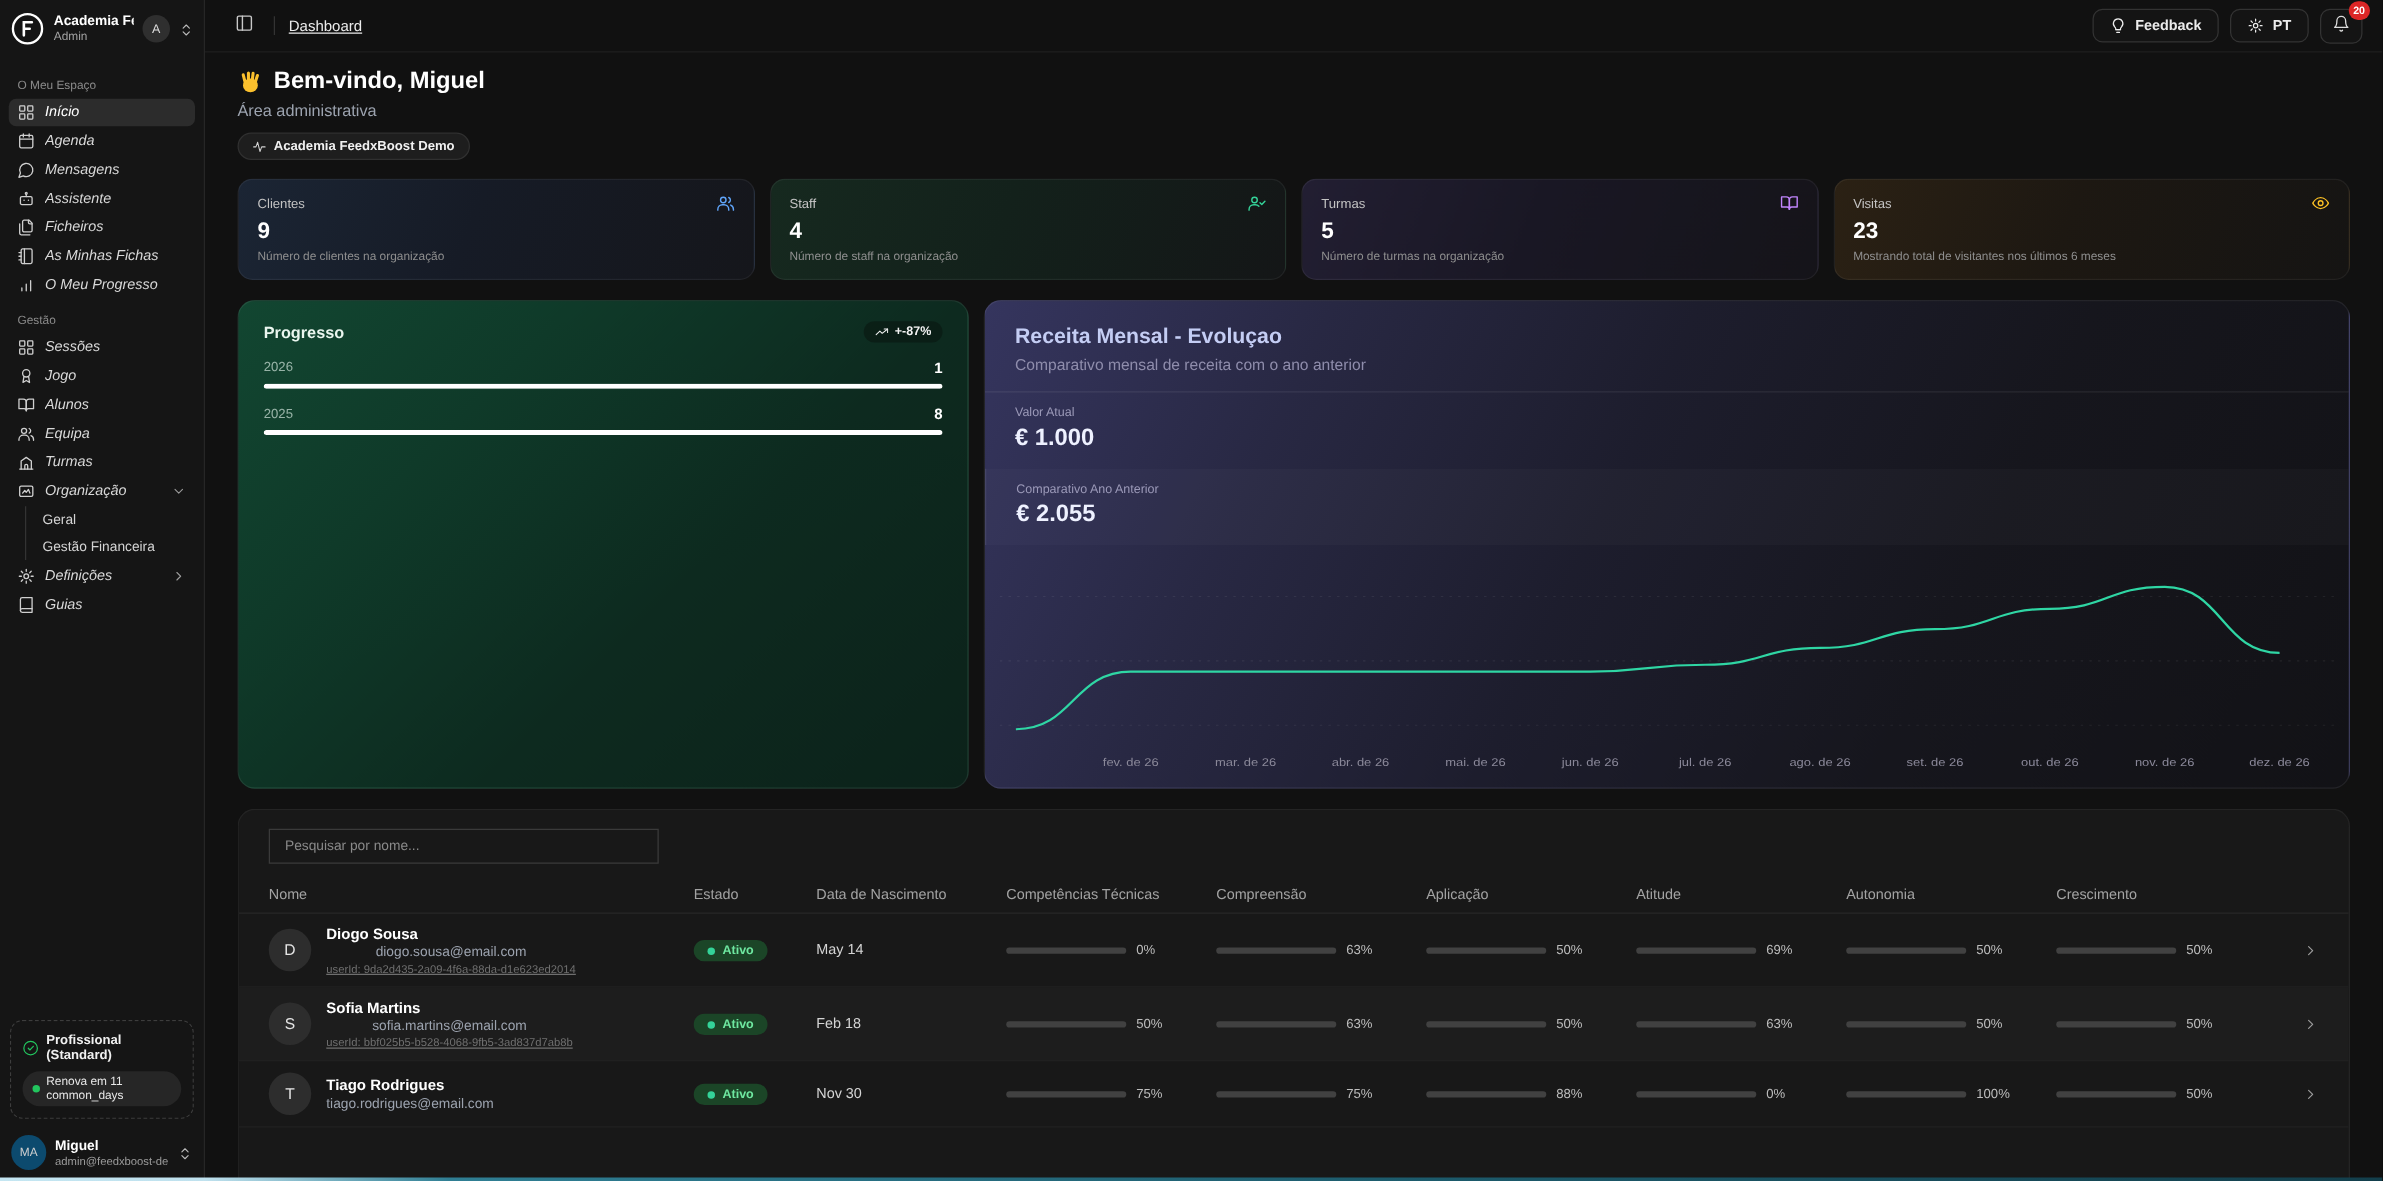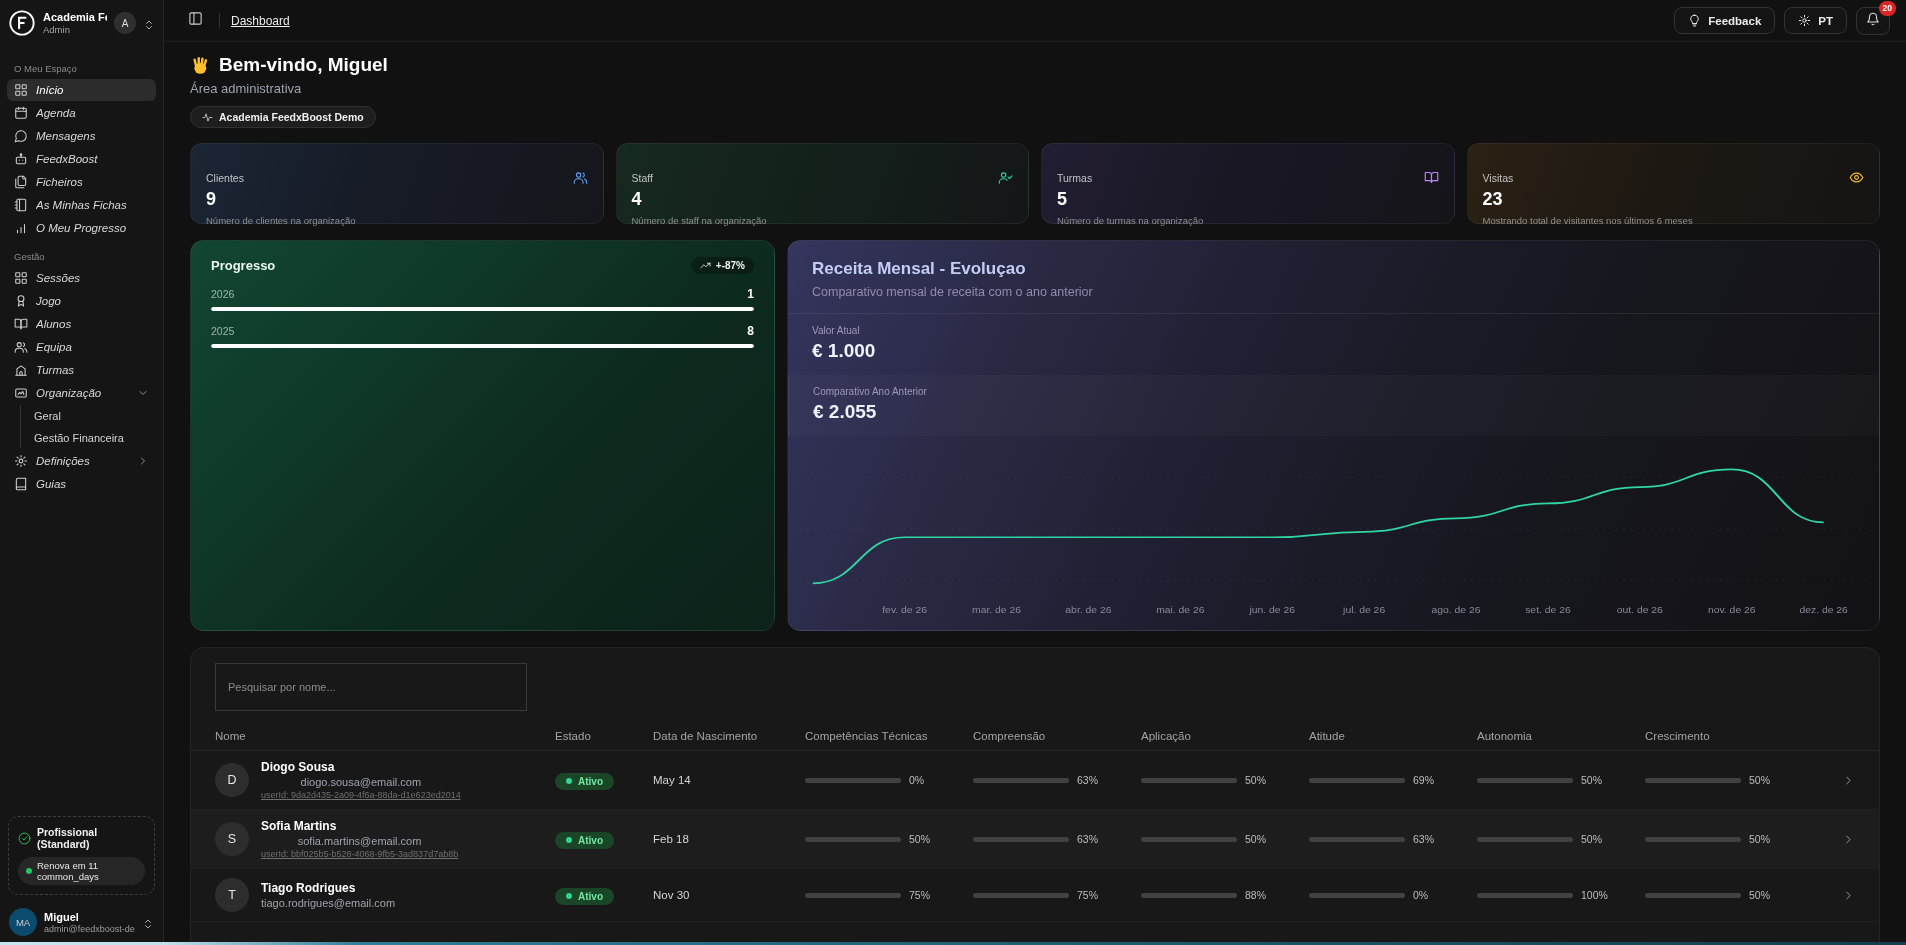--- a/index.html
+++ b/index.html
@@ -75,21 +75,21 @@
   .welcome-title { display:flex; align-items:center; gap:8px; font-size:19px; font-weight:bold; color:#fff;text-align:center; }
   .welcome-title .icn { width:21px; height:21px; display:inline-flex; }
   .welcome-title .icn svg { width:21px; height:21px; }
   .welcome-sub { font-size:13px; color:#9ca3af; margin-top:5px; }
   .welcome-badge { display:inline-flex; align-items:center; gap:6px; background:#1e1e1e; border:1px solid #303030;
     border-radius:999px; padding:4px 11px; margin-top:10px; font-size:10.5px; font-weight:bold; color:#f0f0f0; }
   .welcome-badge .icn { width:11px; height:11px; display:inline-flex; color:#d4d4d4; }
   .welcome-badge .icn svg { width:11px; height:11px; }
 
   .stats-grid { display:grid; grid-template-columns:repeat(4,1fr); gap:12px; margin-top:15px; flex-shrink:0; }
-  .stat-card { border:1px solid rgba(255,255,255,0.06); border-radius:12px; padding:26px 15px; height:81px; }
+  .stat-card { border:1px solid rgba(255,255,255,0.06); border-radius:12px; padding:11px 15px; height:81px; }
   .stat-card.s0 { background:linear-gradient(110deg,#1b2534 0%,#161b26 45%,#15161b 100%); }
   .stat-card.s1 { background:linear-gradient(110deg,#16291f 0%,#13211b 45%,#141617 100%); }
   .stat-card.s2 { background:linear-gradient(110deg,#221e32 0%,#191724 45%,#151419 100%); }
   .stat-card.s3 { background:linear-gradient(110deg,#2b2114 0%,#1d1812 45%,#151413 100%); }
   .stat-top { display:flex; align-items:center; justify-content:space-between; }
   .stat-title { font-size:10.5px; color:#c3c3c3; }
   .stat-top .icn { width:15px; height:15px; display:inline-flex; }
   .stat-top .icn svg { width:15px; height:15px; }
   .stat-value { font-size:18px; font-weight:bold; color:#fff; margin-top:4px; }
   .stat-desc { font-size:9.5px; color:#8f8f8f; margin-top:5px; }
@@ -123,21 +123,21 @@
   .rc-cell-label { font-size:10px; color:#9b99b8; }
   .rc-cell-value { font-size:19px; font-weight:bold; color:#eef1ff; margin-top:4px; }
   .rev-chart-wrap { flex:1; position:relative; }
   .rev-chart-wrap svg { position:absolute; inset:0; width:100%; height:100%; }
 
   
   .table-card { margin-top:16px; background:#181818; border:1px solid #242424; border-bottom:none;
     border-radius:14px 14px 0 0; flex:1; display:flex; flex-direction:column; overflow:hidden; }
   .search-wrap { padding:15px 24px 10px 24px; }
   .search-input { width:312px; background:transparent; border:1px solid #3a3a3a; border-radius:0;
-    padding:17px 12px; font-size:11px; color:#ddd; outline:none; font-family:"Liberation Sans",sans-serif; }
+    padding:7px 12px; font-size:11px; color:#ddd; outline:none; font-family:"Liberation Sans",sans-serif; }
   .search-input::placeholder { color:#8a8a8a; }
   .tgrid { display:grid; grid-template-columns:340px 98px 152px repeat(6,168px) minmax(20px,1fr);
     align-items:center; padding:0 24px; }
   .thead { height:30px; border-bottom:1px solid #272727; }
   .th { font-size:11.5px; color:#a3a3a3; }
   .trow { padding-top:9px; padding-bottom:9px; border-bottom:1px solid #202020; cursor:pointer; }
   .trow.zebra { background:#1d1d1d; }
   .cell-name { display:flex; align-items:center; gap:12px; min-width:0; }
   .row-avatar { width:34px; height:34px; border-radius:50%; background:#2d2d2d; color:#e5e5e5;
     font-size:12.5px; display:flex; align-items:center; justify-content:center; flex-shrink:0; }
@@ -212,21 +212,21 @@
         <div class="nav-item">
           <span class="icn">
             <svg viewBox="0 0 24 24" fill="none" stroke="currentColor" stroke-width="1.8" stroke-linecap="round" stroke-linejoin="round">
               <rect x="4" y="9" width="16" height="11" rx="2"></rect>
               <path d="M12 9V6"></path>
               <circle cx="12" cy="4.5" r="1.3"></circle>
               <circle cx="9" cy="14" r="1" fill="currentColor" stroke="none"></circle>
               <circle cx="15" cy="14" r="1" fill="currentColor" stroke="none"></circle>
             </svg>
           </span>
-          <span class="lbl">FeedxBoost</span>
+          <span class="lbl">Assistente</span>
         </div>
         <div class="nav-item">
           <span class="icn">
             <svg viewBox="0 0 24 24" fill="none" stroke="currentColor" stroke-width="1.8" stroke-linecap="round" stroke-linejoin="round">
               <path d="M20 7h-3a2 2 0 0 1-2-2V2"></path>
               <path d="M9 18a2 2 0 0 1-2-2V4a2 2 0 0 1 2-2h7l4 4v10a2 2 0 0 1-2 2z"></path>
               <path d="M3 7v13a2 2 0 0 0 2 2h12"></path>
             </svg>
           </span>
           <span class="lbl">Ficheiros</span>

